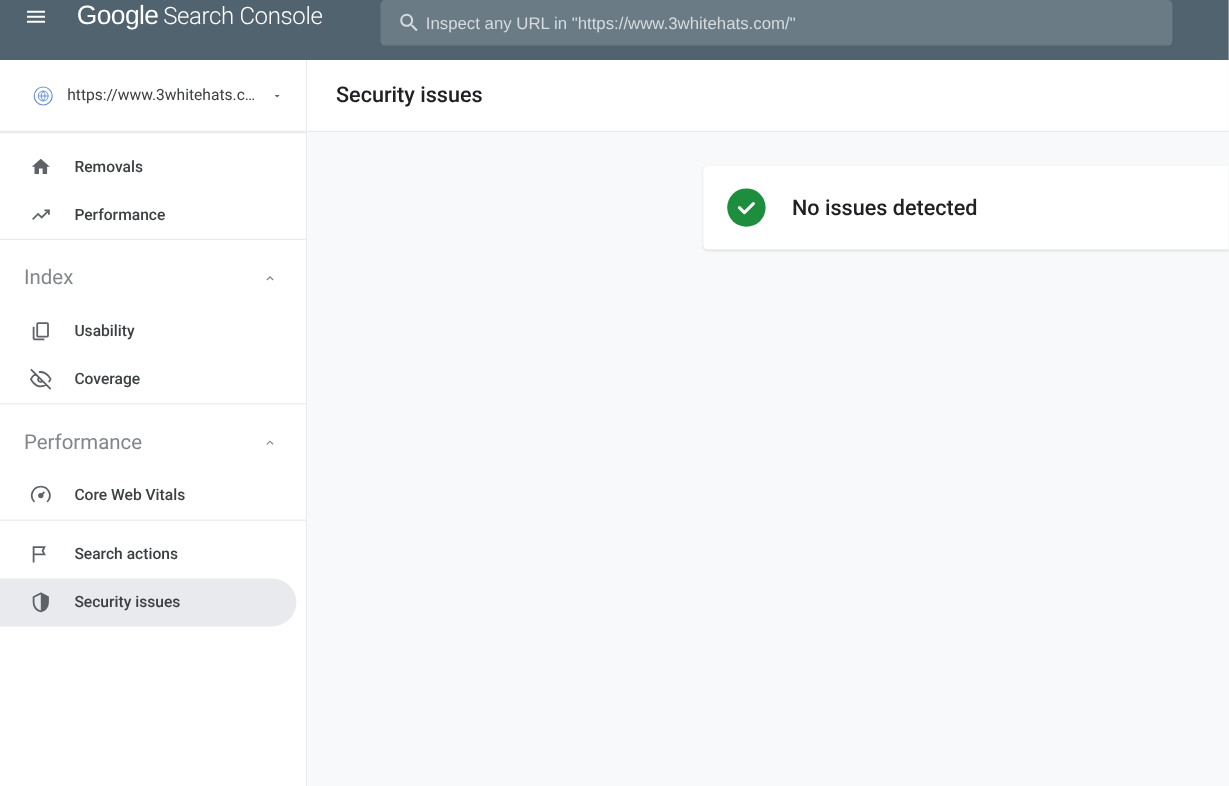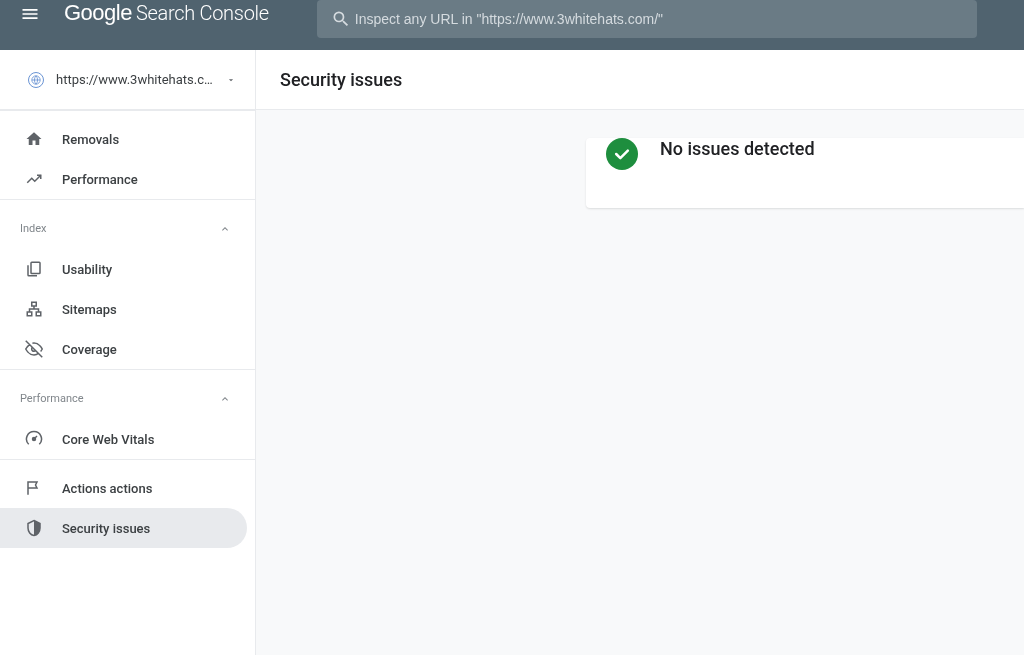--- a/index.html
+++ b/index.html
@@ -72,21 +72,21 @@
     .sidebar::-webkit-scrollbar-track { background: #f1f1f1; }
     
     .nav-list { padding-top: 8px; border-top: 1px solid #e8eaed; }
     .nav-list:first-of-type { border-top: none; }
     
     .nav-section-header {
       display: flex;
       align-items: center;
       justify-content: space-between;
       padding: 14px 24px 14px 20px;
-      font-size: 11px;
+      font-size: 17px;
       color: #80868b;
       cursor: pointer;
     }
     .nav-section-header .chevron { color: #80868b; }
     
     .nav-item {
       display: flex;
       align-items: center;
       gap: 18px;
       padding: 11px 20px 11px 24px;
@@ -110,21 +110,21 @@
     }
     .page-title { font-size: 18px; font-weight: 500; color: #202124; }
     
     .content-body { flex: 1; background: #f8f9fa; padding-top: 28px; }
     
     .status-card {
       background: #fff;
       margin-left: 330px;
       height: 70px;
       display: flex;
-      align-items: flex-start;
+      align-items: center;
       padding: 0 20px;
       gap: 22px;
       box-shadow: 0 1px 2px rgba(60,64,67,0.15);
       border-radius: 4px 0 0 4px;
     }
     .status-badge {
       width: 32px; height: 32px;
       background: #1e8e3e;
       border-radius: 50%;
       display: flex; align-items: center; justify-content: center;
@@ -209,31 +209,20 @@
             <svg width="18" height="18" viewBox="0 0 24 24" fill="none" stroke="#5f6368" stroke-width="2">
               <rect x="8" y="3" width="12" height="15" rx="1"></rect>
               <path d="M4 7v13a1 1 0 001 1h11"></path>
             </svg>
           </span>
         <span>Usability</span>
       </div>
       <div class="nav-item">
         <span class="icon-slot">
             <svg width="18" height="18" viewBox="0 0 24 24" fill="none" stroke="#5f6368" stroke-width="2">
-              <rect x="9" y="3" width="6" height="5"></rect>
-              <rect x="3" y="16" width="6" height="5"></rect>
-              <rect x="15" y="16" width="6" height="5"></rect>
-              <path d="M12 8v4M6 16v-4h12v4"></path>
-            </svg>
-          </span>
-        <span>Sitemaps</span>
-      </div>
-      <div class="nav-item">
-        <span class="icon-slot">
-            <svg width="18" height="18" viewBox="0 0 24 24" fill="none" stroke="#5f6368" stroke-width="2">
               <path d="M17.94 17.94A10 10 0 0112 20c-7 0-11-8-11-8a18 18 0 015.06-5.94M9.9 4.24A9 9 0 0112 4c7 0 11 8 11 8a18 18 0 01-2.16 3.19M1 1l22 22"></path>
               <path d="M9.88 9.88a3 3 0 104.24 4.24"></path>
             </svg>
           </span>
         <span>Coverage</span>
       </div>
     </div>
 
     <div class="nav-list">
       <div class="nav-section-header">
@@ -257,21 +246,21 @@
       </div>
     </div>
 
     <div class="nav-list">
       <div class="nav-item">
         <span class="icon-slot">
             <svg width="18" height="18" viewBox="0 0 24 24" fill="none" stroke="#5f6368" stroke-width="2">
               <path d="M4 21V4h12l-2 4 2 4H4"></path>
             </svg>
           </span>
-        <span>Actions actions</span>
+        <span>Search actions</span>
       </div>
       <div class="nav-item selected">
         <span class="icon-slot">
             <svg width="18" height="18" viewBox="0 0 24 24" fill="#5f6368">
               <path d="M12 2l8 4v6c0 5-3.4 9.3-8 10-4.6-.7-8-5-8-10V6l8-4z" fill="none" stroke="#5f6368" stroke-width="2"></path>
               <path d="M12 2l8 4v6c0 5-3.4 9.3-8 10V2z"></path>
             </svg>
           </span>
         <span>Security issues</span>
       </div>

